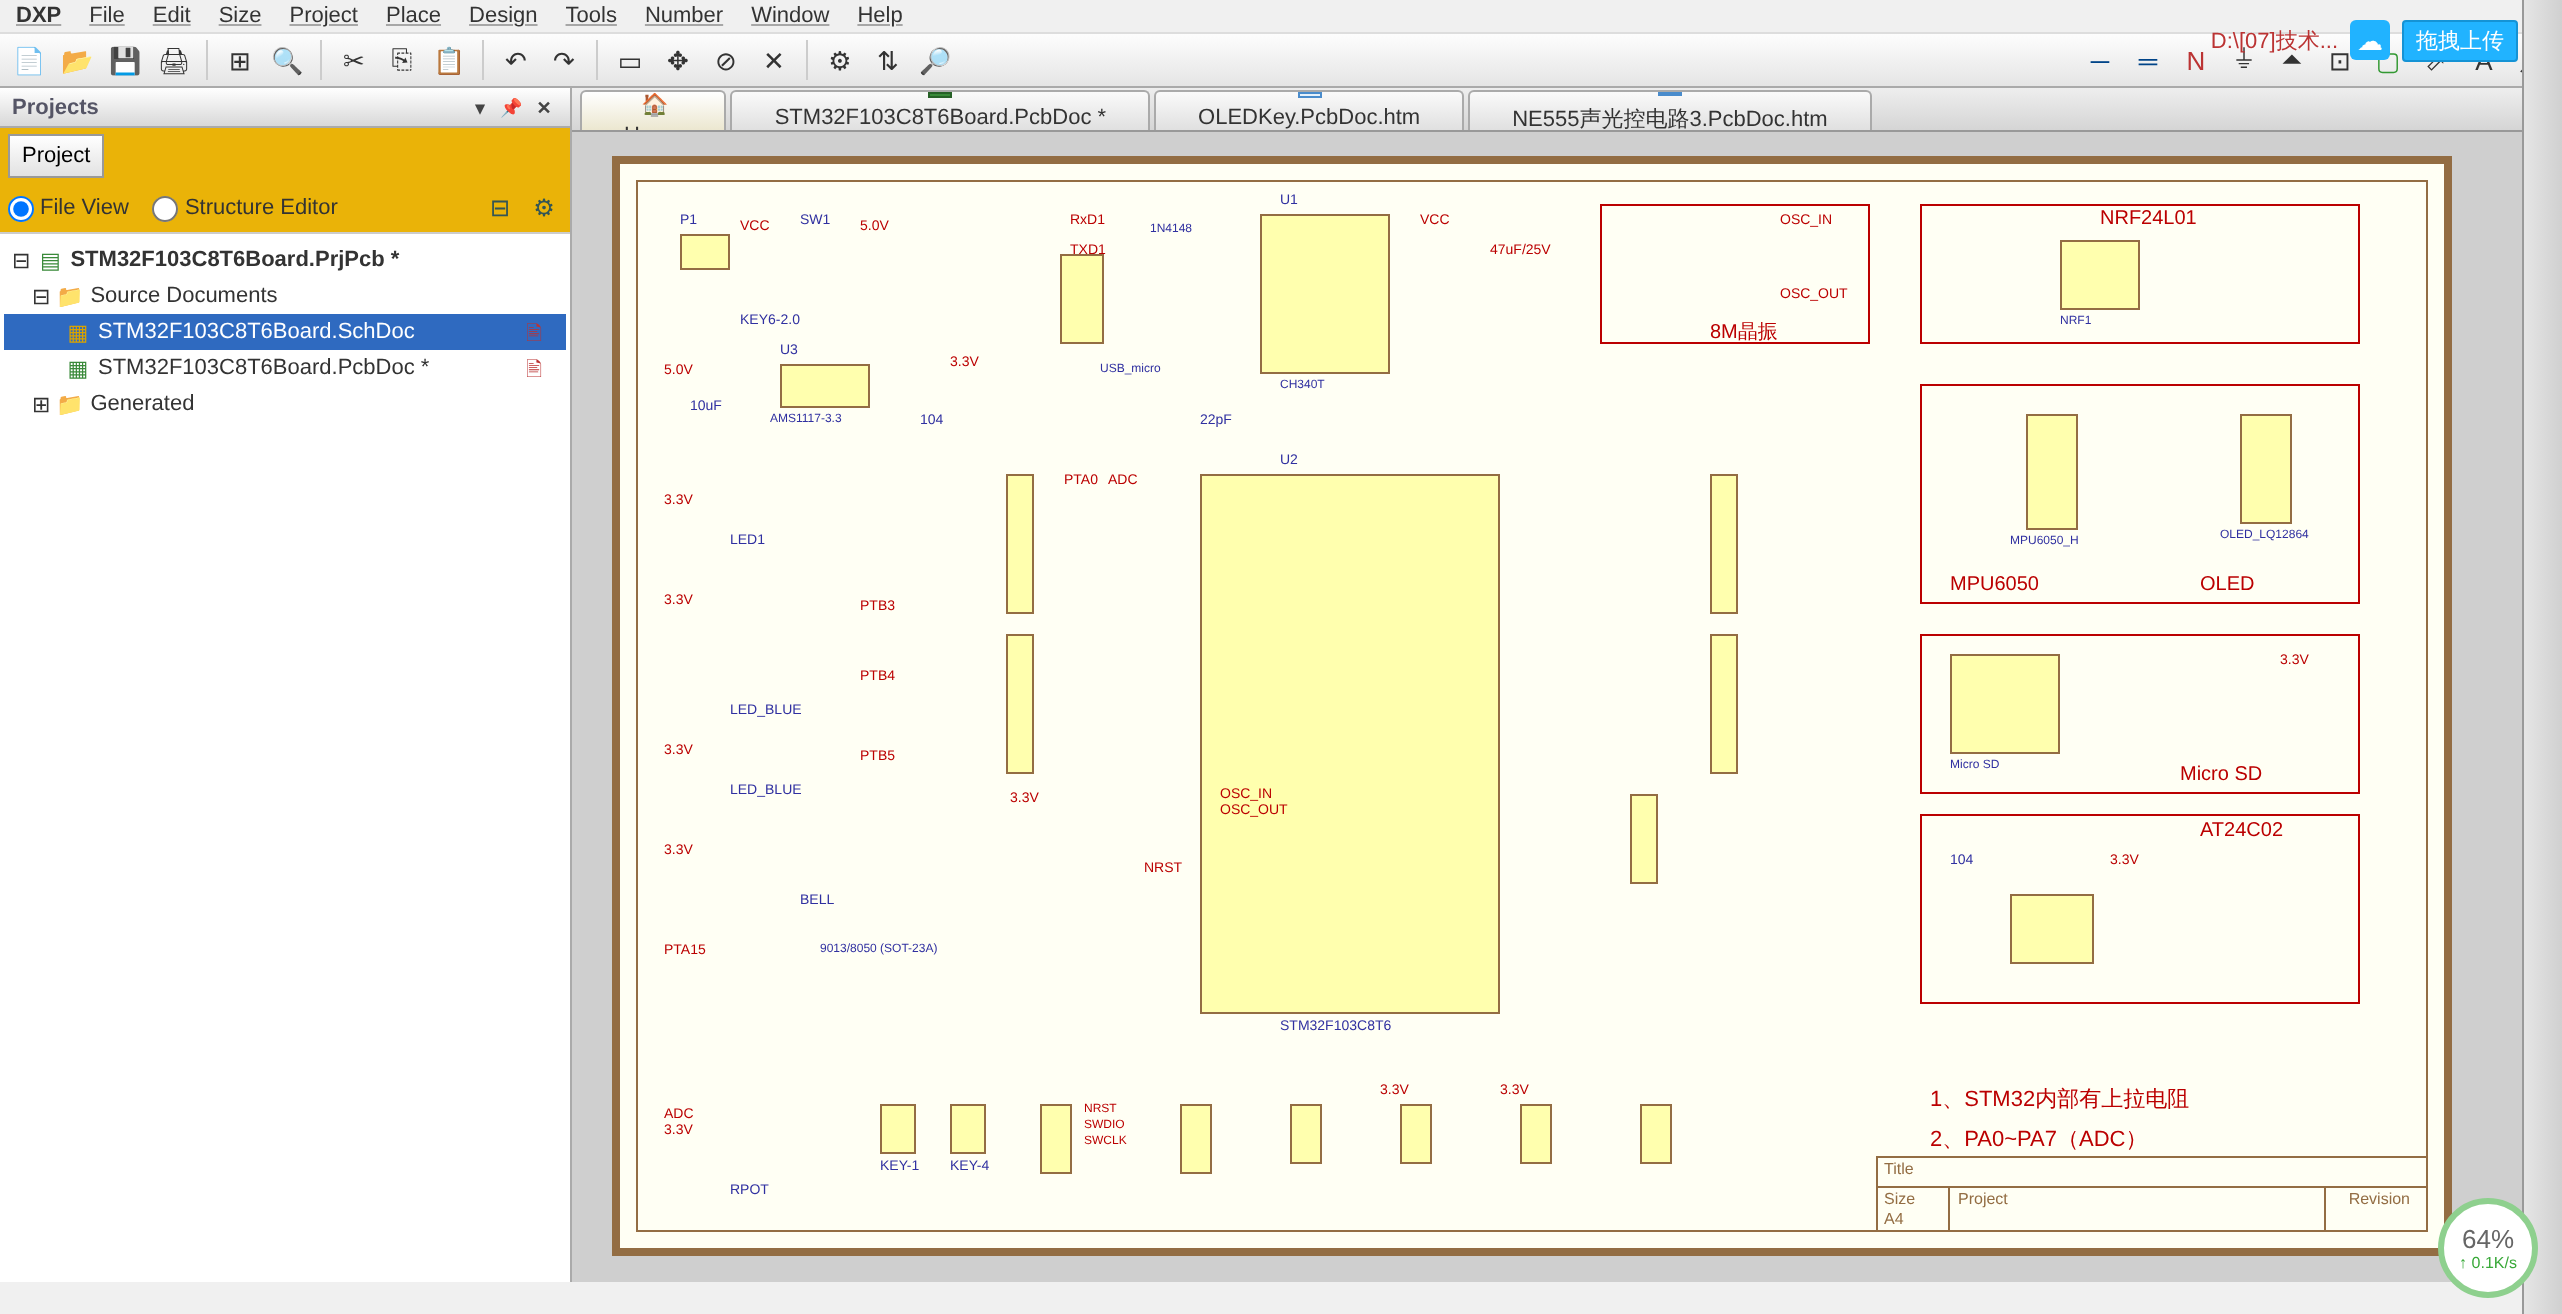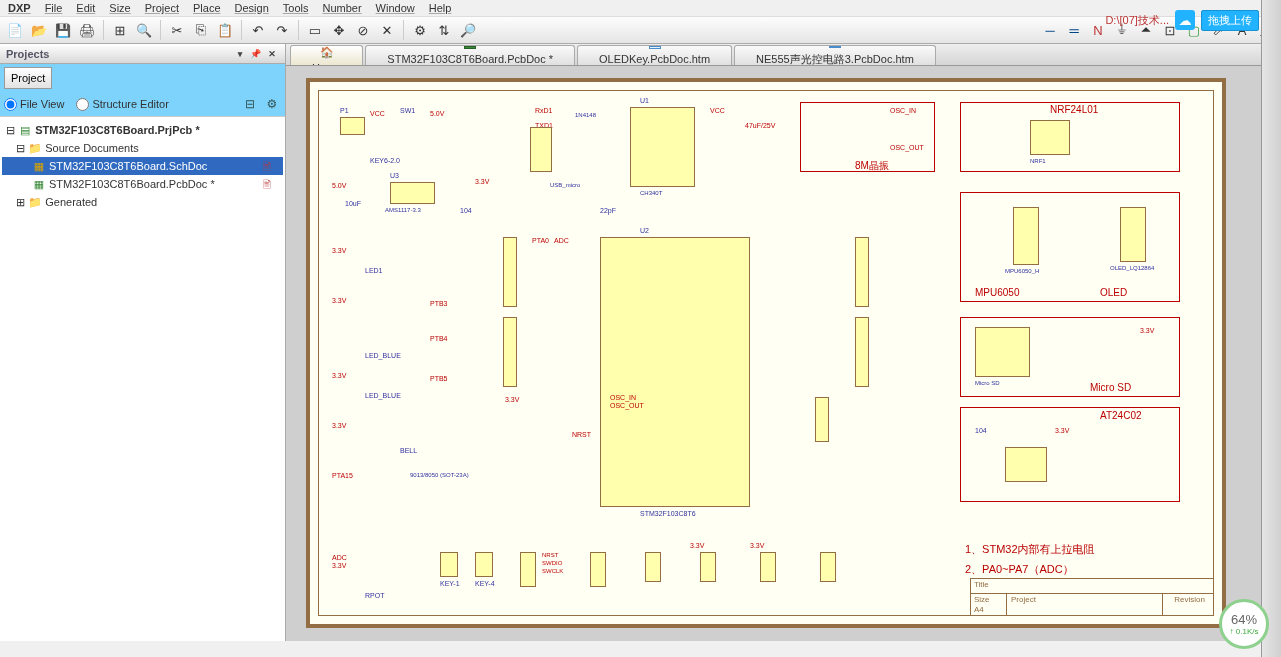--- a/index.html
+++ b/index.html
@@ -13,21 +13,21 @@
   .tsep { width: 1px; height: 20px; background: #ccc; margin: 0 3px; }
   
   .right-sidebar { position: absolute; top: 0; right: 0; width: 20px; height: 100%; background: linear-gradient(90deg,#e5e5e5,#d0d0d0); border-left: 1px solid #999; }
   
   .hint-box { position: absolute; top: 0; right: 22px; height: 40px; display: flex; align-items: center; gap: 6px; font-size: 11px; }
   .hint-box .path { color: #b33; }
   .upload-btn { background: #21b3ff; color: #fff; padding: 2px 6px; border-radius: 2px; border: 1px solid #1593d5; }
   
   .main { display: flex; height: 597px; }
   
-  .panel-left { width: 286px; background: #7dd3fc; border-right: 1px solid #aaa; display: flex; flex-direction: column; justify-content: center; }
+  .panel-left { width: 286px; background: #eab308; border-right: 1px solid #aaa; display: flex; flex-direction: column; justify-content: center; }
   .panel-title { height: 20px; background: linear-gradient(#fff,#d8d8d8); border-bottom: 1px solid #aaa; display: flex; align-items: center; padding: 0 6px; font-size: 11px; font-weight: bold; color: #556; }
   .panel-title .spacer { flex: 1; }
   .panel-title .ctl { width: 14px; height: 14px; margin-left: 2px; display: inline-flex; align-items: center; justify-content: center; font-size: 9px; color: #444; cursor: pointer; }
   
   .row { display: flex; align-items: center; gap: 4px; padding: 3px 4px; }
   .row select, .row input[type=text] { flex: 1; height: 20px; border: 1px solid #a8a8a8; padding: 0 3px; font-size: 11px; background: #fff; }
   .row button { height: 22px; padding: 0 6px; font-size: 11px; border: 1px solid #999; background: linear-gradient(#fff,#e2e2e2); cursor: pointer; }
   .radio-row label { font-size: 11px; display: inline-flex; align-items: center; gap: 3px; margin-right: 8px; }
   .sm-icon { width: 18px; height: 18px; display: inline-flex; align-items: center; justify-content: center; font-size: 12px; color: #355; }
   
@@ -311,21 +311,21 @@
 
         <div class="red-box" style="left:650px;top:325px;width:220px;height:95px;"></div>
         <div class="red-text" style="left:790px;top:328px;font-size:10px;">AT24C02</div>
         <div class="sch-ic" style="left:695px;top:365px;width:42px;height:35px;"></div>
         <div class="net-label" style="left:745px;top:345px;">3.3V</div>
         <div class="desig-label" style="left:665px;top:345px;">104</div>
 
         <div class="red-text" style="left:655px;top:460px;font-size:11px;">1、STM32内部有上拉电阻</div>
         <div class="red-text" style="left:655px;top:480px;font-size:11px;">2、PA0~PA7（ADC）</div>
 
-        <div class="title-block" style="right:8px;bottom:8px;width:244px;height:38px;">
+        <div class="title-block" style="right:8px;bottom:8px;width:276px;height:38px;">
           <div style="position:absolute;top:1px;left:3px;">Title</div>
           <div style="position:absolute;top:14px;left:0;right:0;height:1px;background:#936d43;"></div>
           <div style="position:absolute;top:16px;left:3px;">Size</div>
           <div style="position:absolute;top:26px;left:3px;">A4</div>
           <div style="position:absolute;top:14px;left:35px;bottom:0;width:1px;background:#936d43;"></div>
           <div style="position:absolute;top:16px;left:40px;">Project</div>
           <div style="position:absolute;top:14px;right:50px;bottom:0;width:1px;background:#936d43;"></div>
           <div style="position:absolute;top:16px;right:8px;">Revision</div>
         </div>
 

